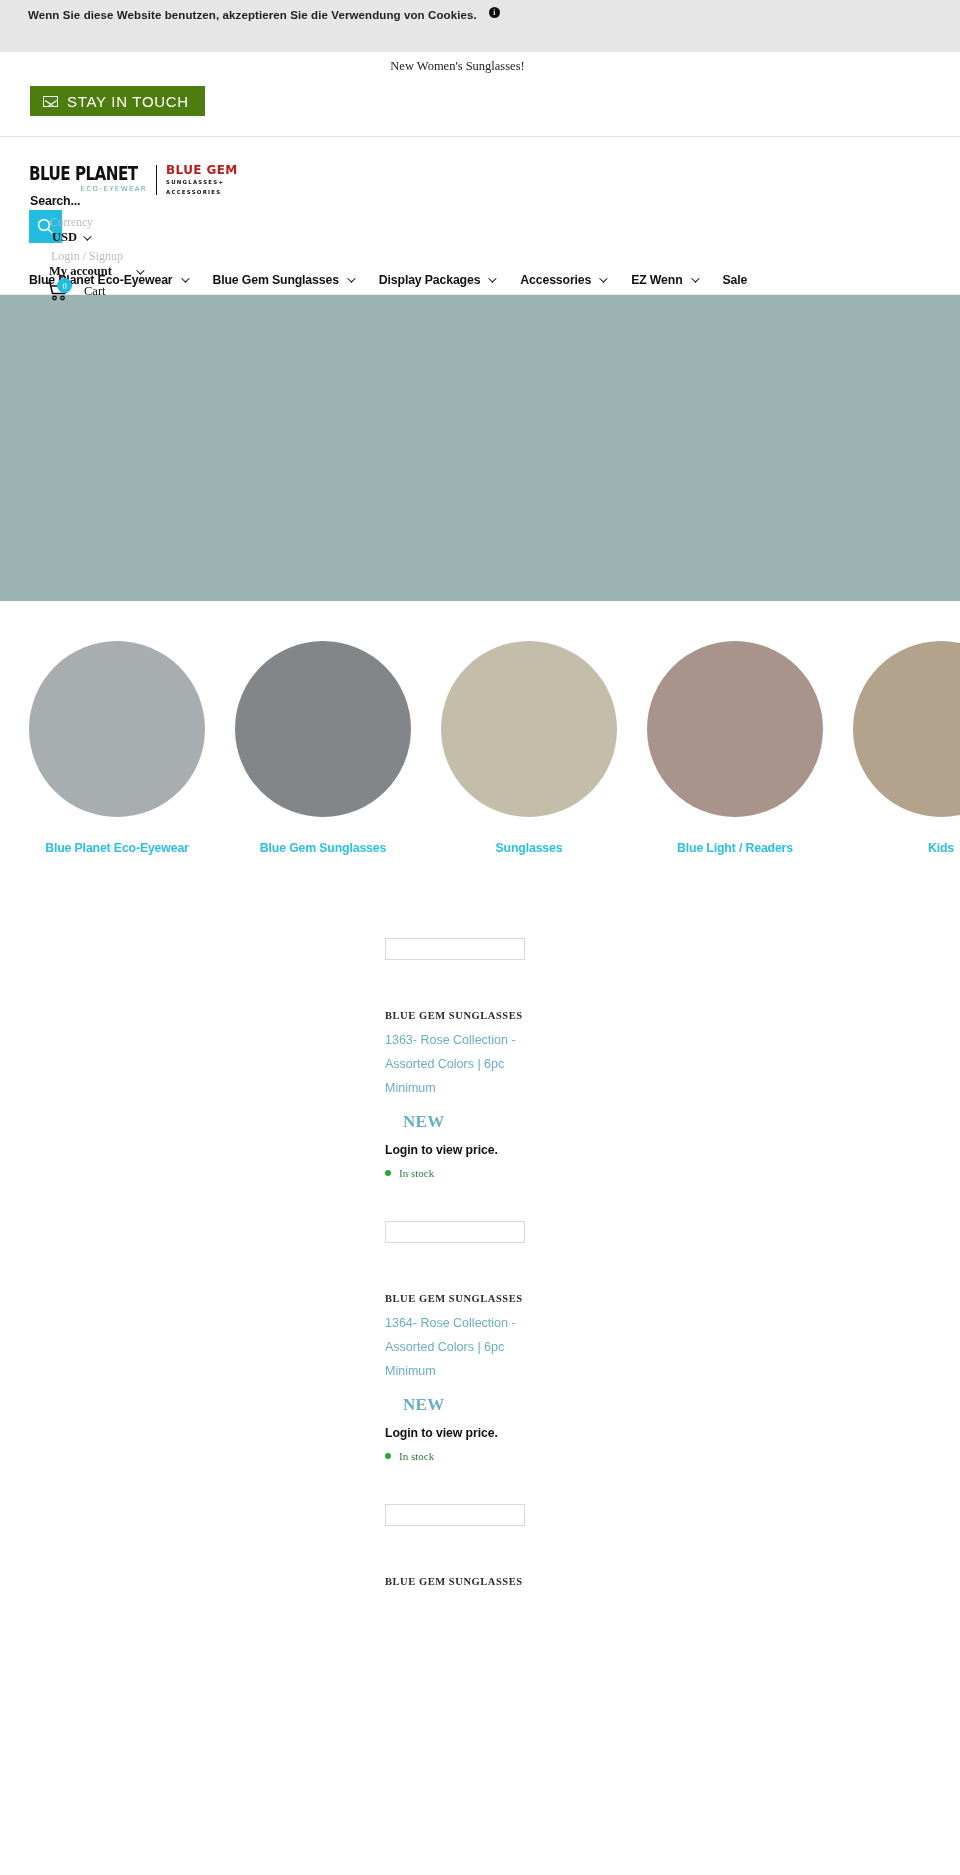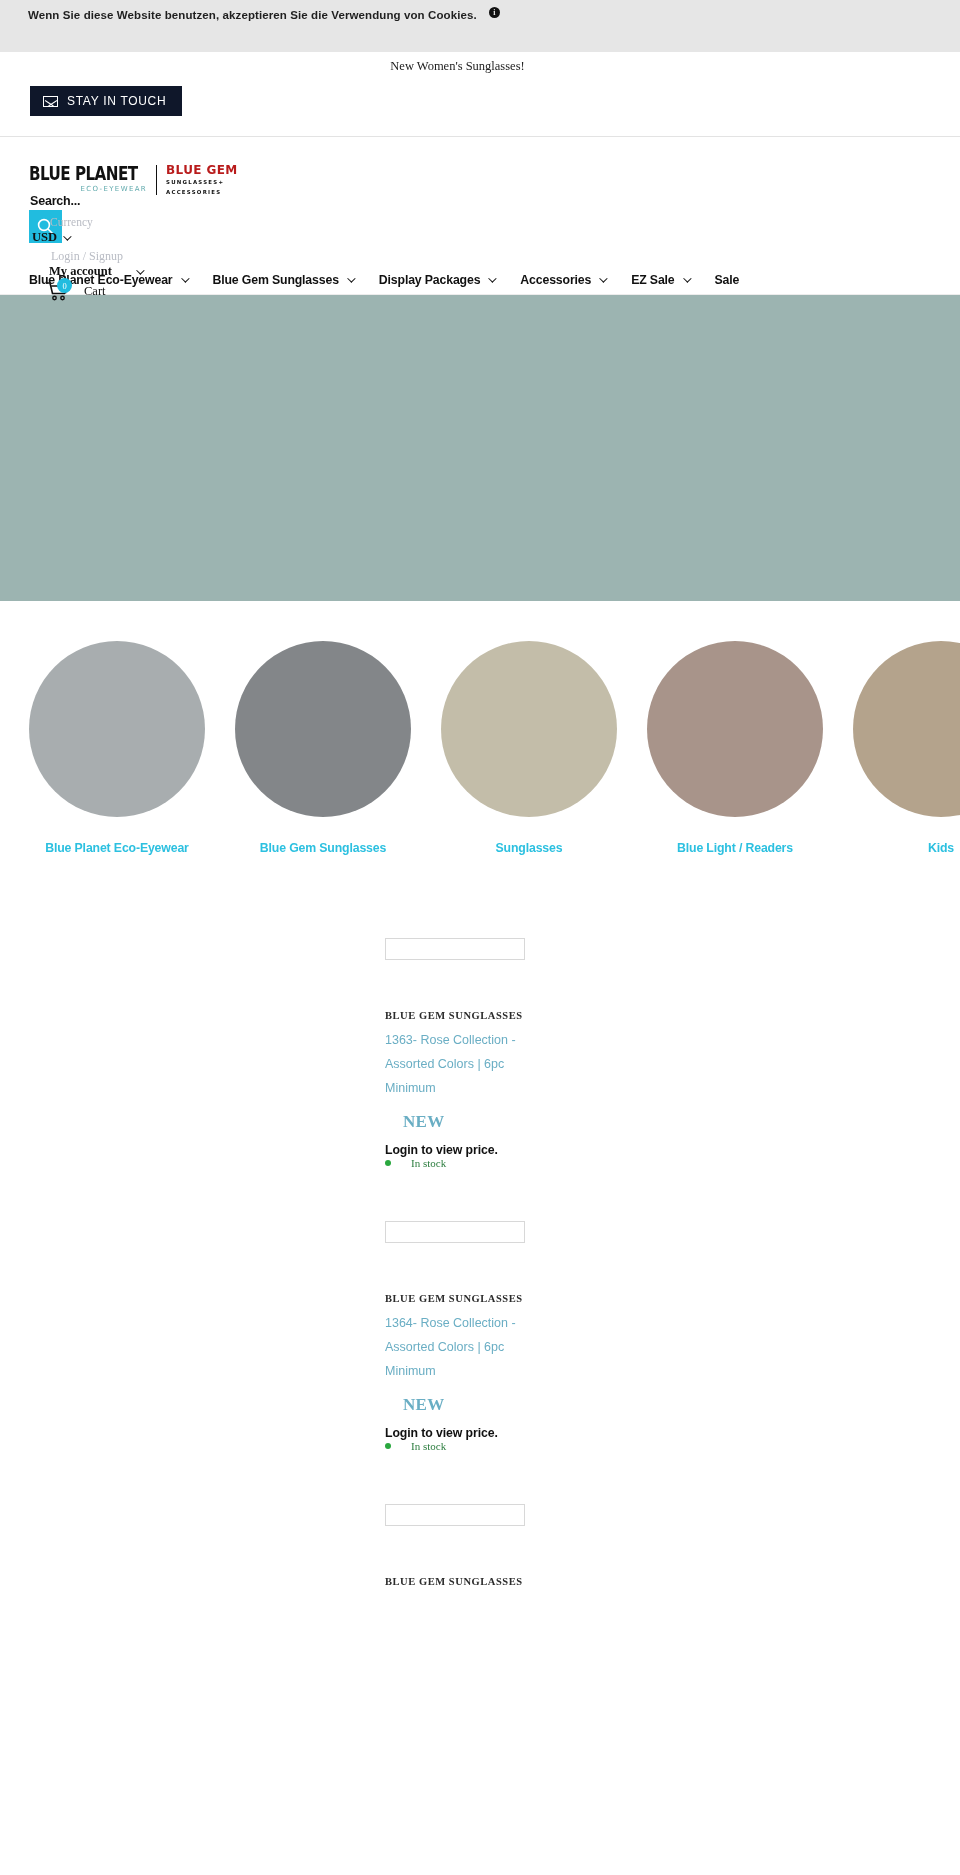--- a/index.html
+++ b/index.html
@@ -66,27 +66,27 @@
   .stay-row {
     width: 960px;
     height: 33px;
     border-bottom: 1px solid #e3e3e3;
     position: relative;
   }
   .stay-btn {
     position: absolute;
     left: 30px; top: -18px;
     height: 30px;
-    background: #0f172a;
+    background: #4d7c0f;
     color: #ffffff;
     display: flex;
     align-items: center;
     gap: 9px;
     padding: 0 16px 0 13px;
-    font-size: 12px;
+    font-size: 15px;
     letter-spacing: 0.7px;
     cursor: pointer;
   }
   .mail-ico {
     width: 15px; height: 11px;
     border: 1.4px solid #ffffff;
     position: relative;
     flex: none;
   }
   .mail-ico:before, .mail-ico:after {
@@ -165,21 +165,21 @@
 
   .currency-label {
     position: absolute;
     left: 50px; top: 79px;
     font-size: 11.5px;
     color: #b9bcc4;
     font-family: "Liberation Serif", serif;
   }
   .currency-value {
     position: absolute;
-    left: 32px; top: 93px;
+    left: 52px; top: 93px;
     font-size: 12.5px;
     color: #111;
     font-weight: bold;
     font-family: "Liberation Serif", serif;
     display: flex;
     align-items: center;
     gap: 6px;
     cursor: pointer;
   }
   .login-link {
@@ -330,23 +330,24 @@
     font-family: "Liberation Serif", serif;
   }
   .prod-price {
     margin-top: 11px;
     font-size: 12.3px;
     font-weight: bold;
     color: #111;
     letter-spacing: -0.1px;
   }
   .prod-stock {
-    display: flex;
-    align-items: center;
-    gap: 20px;
+    margin-top: 10px;
+    display: flex;
+    align-items: center;
+    gap: 8px;
     font-size: 11px;
     color: #2c7d3f;
     font-family: "Liberation Serif", serif;
   }
   .dot { width: 6px; height: 6px; border-radius: 50%; background: #2aa83f; flex: none; }
 </style>
 </head>
 <body>
 
 <div class="cookie-bar">
@@ -427,21 +428,21 @@
   </div>
   <div class="nav-item">
     <span>Display Packages</span>
     <span class="chev"></span>
   </div>
   <div class="nav-item">
     <span>Accessories</span>
     <span class="chev"></span>
   </div>
   <div class="nav-item">
-    <span>EZ Sale</span>
+    <span>EZ Wenn</span>
     <span class="chev"></span>
   </div>
   <div class="nav-item">
     <span>Sale</span>
   </div>
 </div>
 
 <div class="hero"></div>
 
 <div class="cats">

